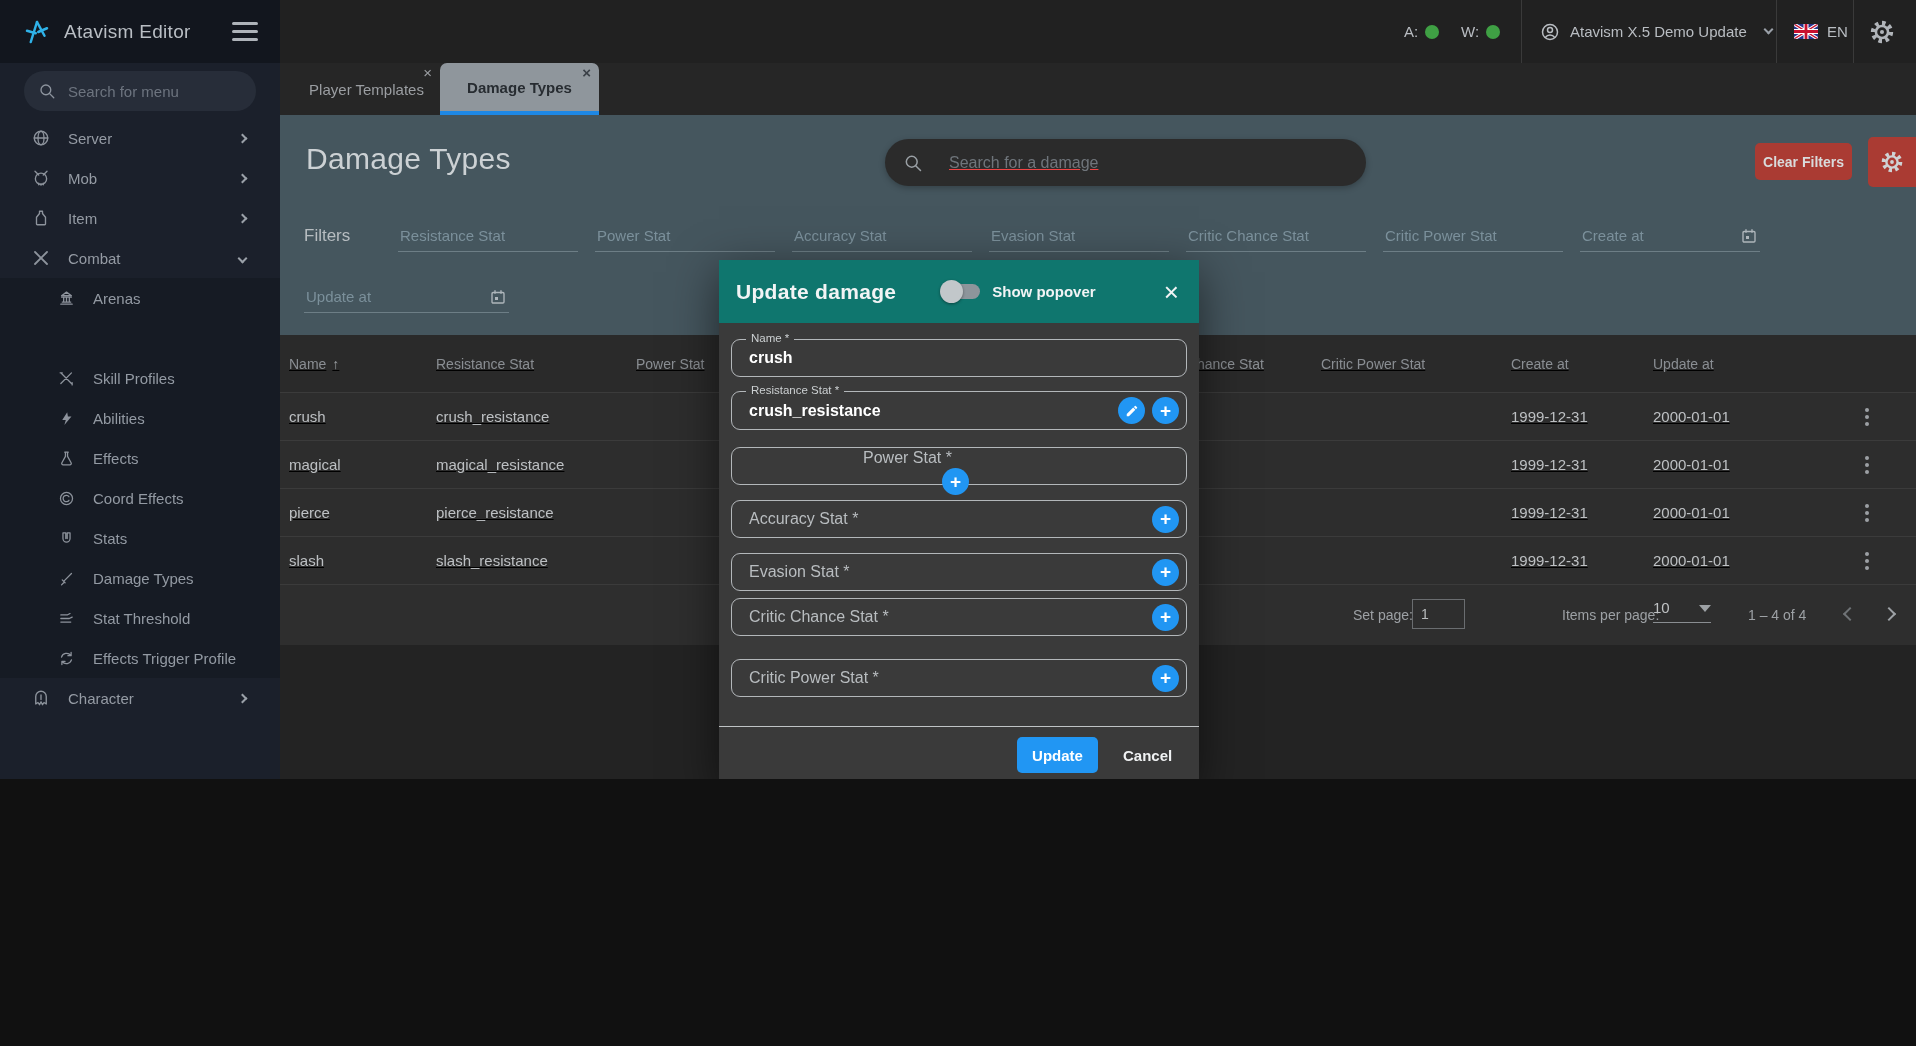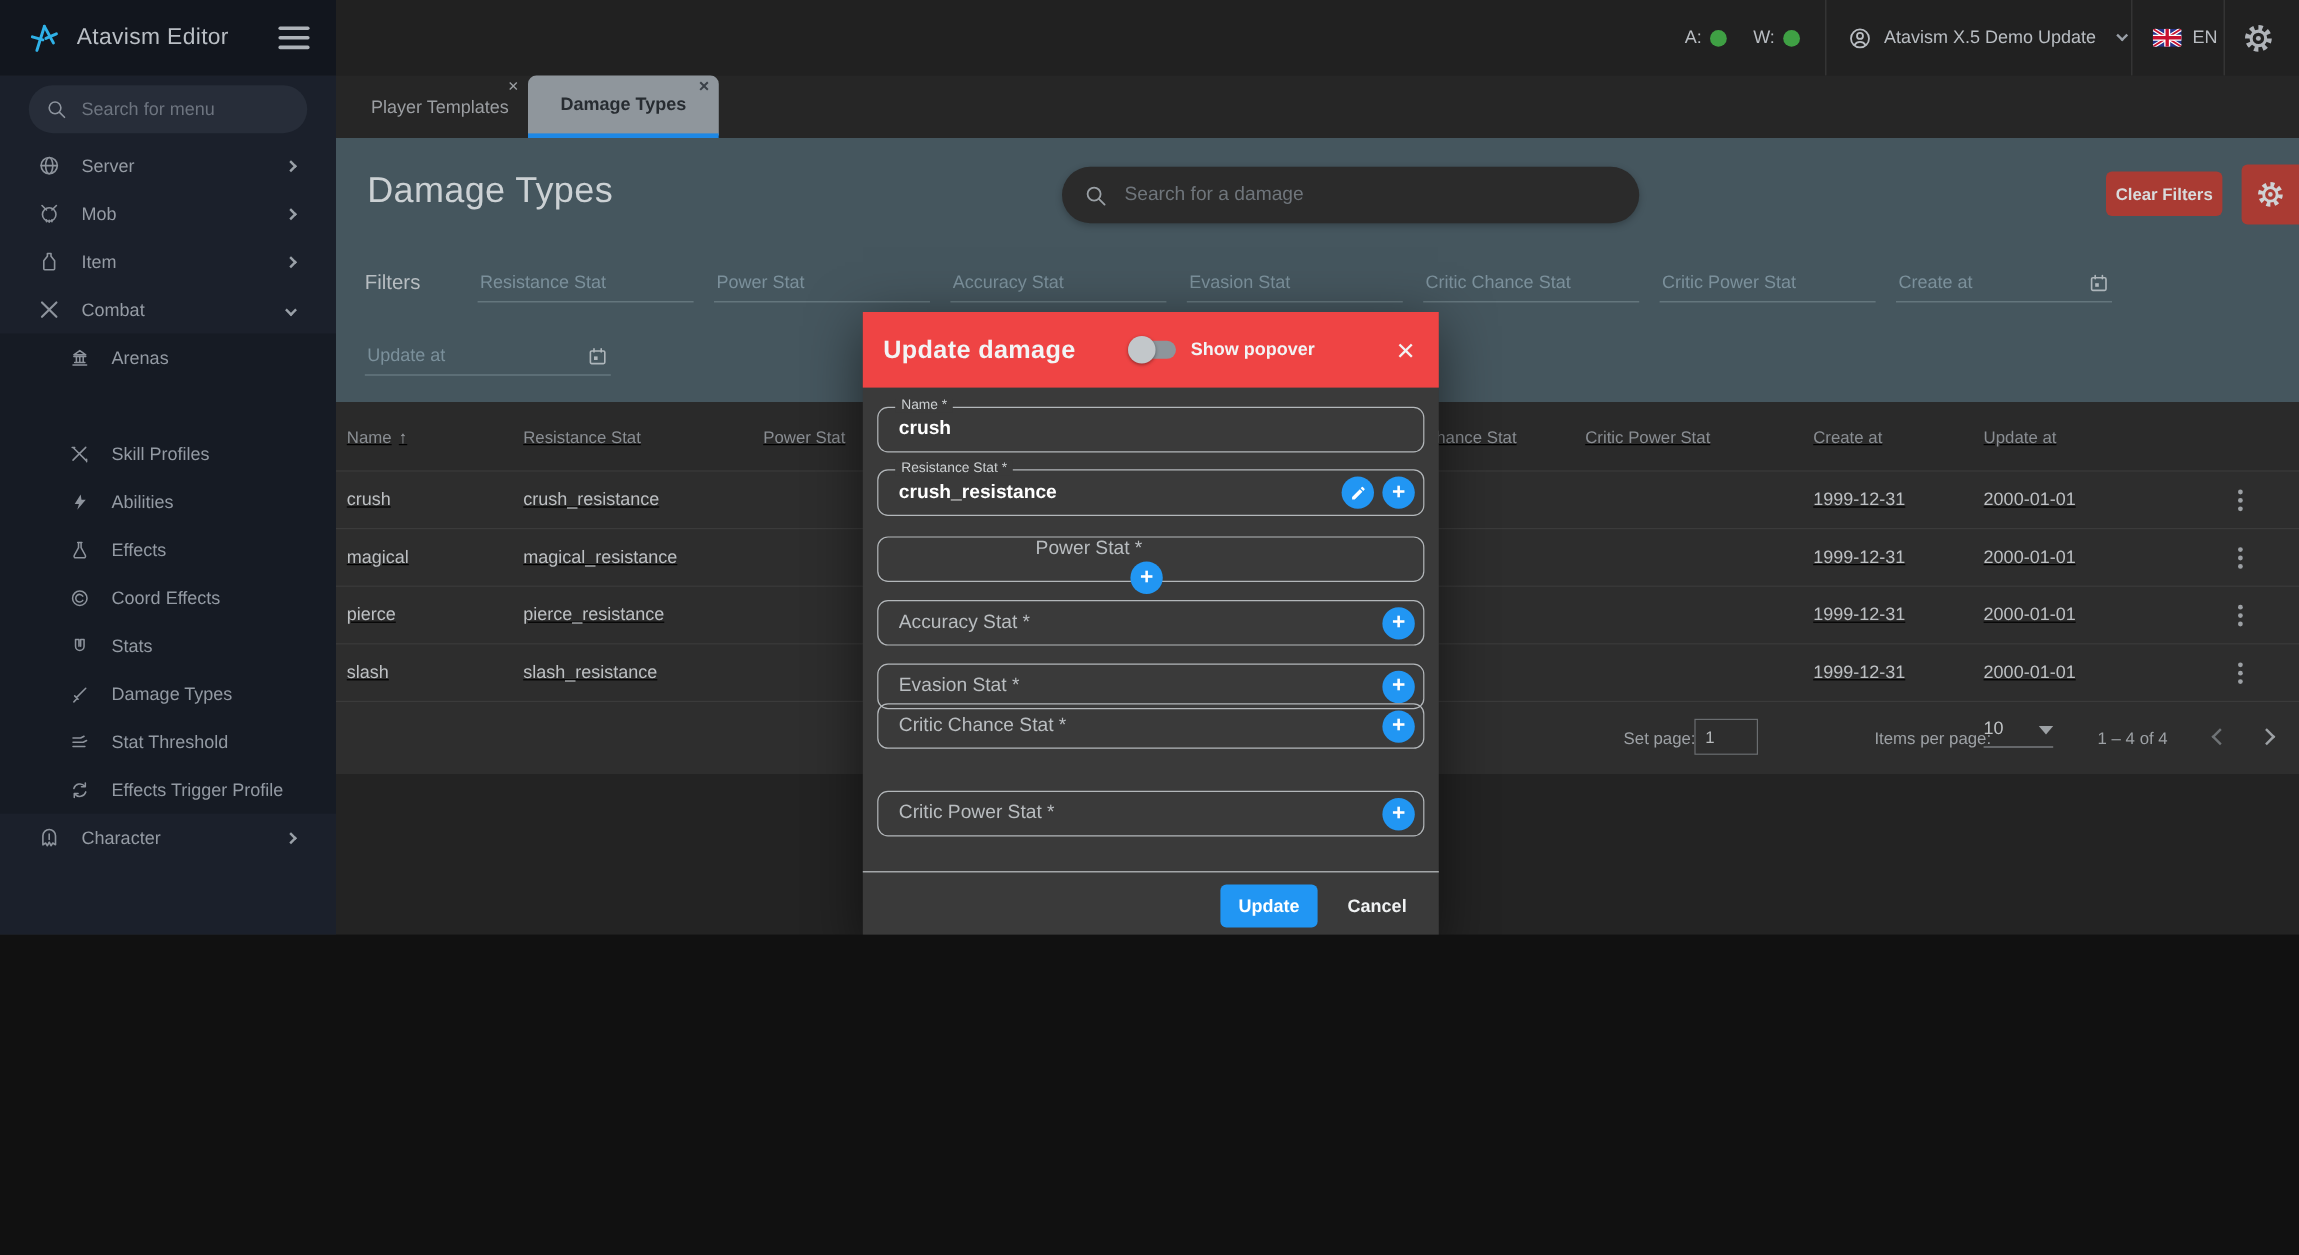--- a/index.html
+++ b/index.html
@@ -44,21 +44,21 @@
   #tab-player{left:13px;width:147px;color:#9b9ea2;}
   #tab-damage{left:160px;width:159px;background:#8f969c;color:#272c31;border-radius:7px 7px 0 0;border-bottom:4px solid #1e88e5;font-weight:bold;}
   .tab .tclose{position:absolute;top:2px;right:8px;font-size:15px;line-height:15px;cursor:pointer;}
   #tab-player .tclose{color:#9b9ea2;}
   #tab-damage .tclose{color:#3a4047;}
 
   
   #slate{position:absolute;left:280px;top:115px;width:1636px;height:220px;background:#45565e;}
   #page-title{position:absolute;left:26px;top:27px;color:#ccd1d4;font-size:30px;letter-spacing:.3px;}
   #dmg-search{position:absolute;left:605px;top:24px;width:481px;height:47px;background:#2b2b2b;border-radius:24px;display:flex;align-items:center;padding:0 18px;box-shadow:0 2px 6px rgba(0,0,0,.25);}
-  #dmg-search input{flex:1;background:transparent;border:none;outline:none;color:#ef4444;font-size:16px;margin-left:12px;}
+  #dmg-search input{flex:1;background:transparent;border:none;outline:none;color:#ef4444;font-size:16px;margin-left:24px;text-decoration:underline;}
   #dmg-search input::placeholder{color:#6f757b;}
   #clear-filters{position:absolute;left:1475px;top:28px;width:97px;height:37px;background:#aa3b33;color:#d9dbdc;border:none;border-radius:5px;font-size:14px;font-weight:bold;cursor:pointer;}
   #filter-gear{position:absolute;left:1588px;top:22px;width:48px;height:50px;background:#aa3b33;border:none;border-radius:5px 0 0 5px;color:#cfd2d4;cursor:pointer;display:flex;align-items:center;justify-content:center;}
   #filters-label{position:absolute;left:24px;top:111px;color:#b7bdc1;font-size:17px;}
   .filter-field{position:absolute;height:40px;width:180px;border-bottom:1px solid #6d7e86;display:flex;align-items:flex-end;padding-bottom:6px;}
   .filter-field input{width:100%;background:transparent;border:none;outline:none;color:#8ba0ab;font-size:15px;}
   .filter-field input::placeholder{color:#7b909b;}
   .filter-field .cal{position:absolute;right:2px;bottom:6px;width:18px;height:18px;color:#aeb6bb;cursor:pointer;}
 
   
@@ -77,21 +77,21 @@
   #setpage-input{position:absolute;left:1132px;top:14px;width:53px;height:30px;background:transparent;border:1px solid #6a6d70;color:#b9bcbe;font-size:14px;padding-left:8px;outline:none;}
   #ipp{position:absolute;left:1373px;top:14px;width:58px;border-bottom:1px solid #8a8e92;color:#c0c3c5;font-size:15px;padding-bottom:6px;cursor:pointer;}
   #ipp .tri{position:absolute;right:0;top:6px;width:0;height:0;border-left:6px solid transparent;border-right:6px solid transparent;border-top:7px solid #9da1a5;}
   .pchev{position:absolute;top:24px;width:10px;height:10px;border-width:2.5px;cursor:pointer;}
 
   
   #fab{position:absolute;left:1822px;top:942px;width:66px;height:66px;border-radius:50%;background:#46565e;border:none;color:#c9cccf;font-size:34px;line-height:60px;cursor:pointer;box-shadow:0 4px 10px rgba(0,0,0,.35);}
 
   
   #modal{position:absolute;left:719px;top:260px;width:480px;height:526px;background:#3a3a3a;box-shadow:0 12px 44px rgba(0,0,0,.55);}
-  #modal-header{position:absolute;left:0;top:0;width:480px;height:63px;background:#ef4444;display:flex;align-items:center;}
+  #modal-header{position:absolute;left:0;top:0;width:480px;height:63px;background:#0f766e;display:flex;align-items:center;}
   #modal-title{color:#f2f4f5;font-size:21px;font-weight:bold;margin-left:17px;letter-spacing:.3px;}
   #popover-toggle{position:relative;width:38px;height:15px;background:#8d959b;border-radius:8px;margin-left:46px;cursor:pointer;flex:none;}
   #popover-toggle .knob{position:absolute;left:-2px;top:-4px;width:23px;height:23px;border-radius:50%;background:#c2c7ca;box-shadow:0 1px 3px rgba(0,0,0,.4);}
   #popover-label{color:#f2f4f5;font-size:15px;font-weight:bold;margin-left:12px;}
   #modal-close{margin-left:auto;margin-right:20px;color:#f2f4f5;font-size:26px;line-height:24px;cursor:pointer;}
   .mfield{position:absolute;left:12px;width:456px;height:38px;border:1px solid #b3b7ba;border-radius:9px;display:flex;align-items:center;}
   .mfield .notch{position:absolute;left:14px;top:-8px;background:#3a3a3a;padding:0 5px;color:#ccd0d2;font-size:11.5px;}
   .mfield input{flex:1;background:transparent;border:none;outline:none;margin-left:15px;font-size:16px;color:#fff;font-weight:bold;}
   .mfield input.ph{font-weight:normal;color:#c4c8cb;}
   .mfield input.ph::placeholder{color:#b9bdc0;}
@@ -526,21 +526,21 @@
       <button class="circle-btn">
           <span>+</span>
         </button>
     </div>
     <div class="mfield" style="top:293px;">
       <input class="ph" placeholder="Evasion Stat *" style="">
       <button class="circle-btn">
           <span>+</span>
         </button>
     </div>
-    <div class="mfield" style="top:326px;">
+    <div class="mfield" style="top:338px;">
       <input class="ph" placeholder="Critic Chance Stat *" style="">
       <button class="circle-btn">
           <span>+</span>
         </button>
     </div>
     <div class="mfield" style="top:399px;">
       <input class="ph" placeholder="Critic Power Stat *" style="">
       <button class="circle-btn">
           <span>+</span>
         </button>

